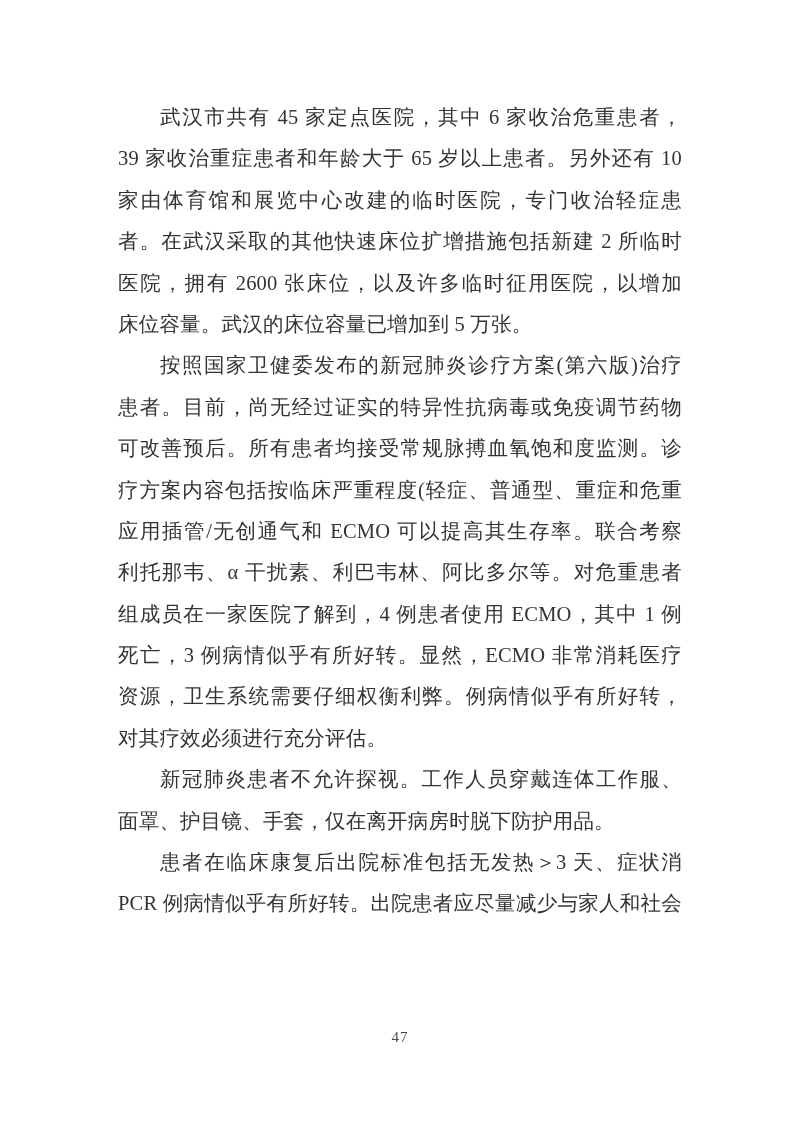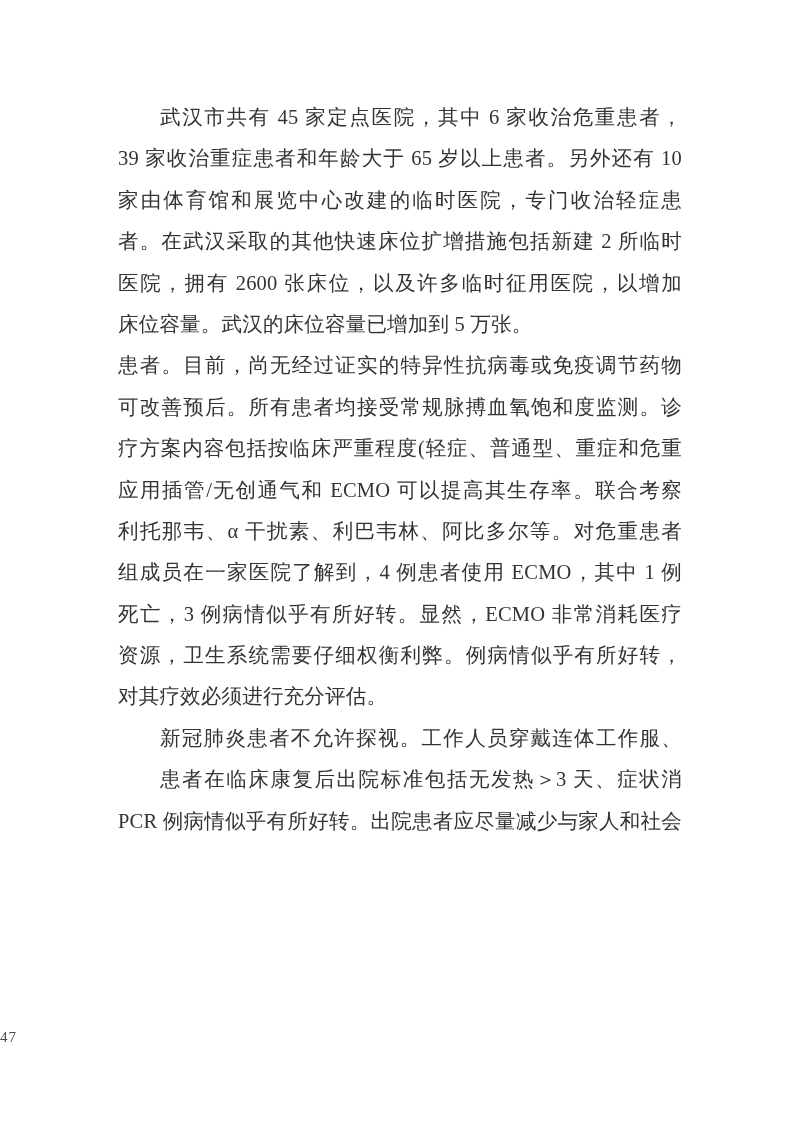--- a/index.html
+++ b/index.html
@@ -38,45 +38,47 @@
   }
   .line.end {
     text-align: center;
     text-align-last: left;
   }
   .page-num {
     position: absolute;
     top: 1026px;
     left: 0;
     width: 100%;
-    text-align: left;
+    text-align: center;
     font-size: 15px;
     line-height: 22px;
     color: #4a4a4a;
     letter-spacing: 1px;
   }
 </style>
 </head>
 <body>
 
 <div class="page">
   <div class="textblock">
     <div class="line indent">武汉市共有 45 家定点医院，其中 6 家收治危重患者，</div>
     <div class="line">39 家收治重症患者和年龄大于 65 岁以上患者。另外还有 10</div>
     <div class="line">家由体育馆和展览中心改建的临时医院，专门收治轻症患</div>
     <div class="line">者。在武汉采取的其他快速床位扩增措施包括新建 2 所临时</div>
     <div class="line">医院，拥有 2600 张床位，以及许多临时征用医院，以增加</div>
     <div class="line end">床位容量。武汉的床位容量已增加到 5 万张。</div>
+    <div class="line indent">按照国家卫健委发布的新冠肺炎诊疗方案(第六版)治疗</div>
     <div class="line">患者。目前，尚无经过证实的特异性抗病毒或免疫调节药物</div>
     <div class="line">可改善预后。所有患者均接受常规脉搏血氧饱和度监测。诊</div>
     <div class="line">疗方案内容包括按临床严重程度(轻症、普通型、重症和危重</div>
     <div class="line">应用插管/无创通气和 ECMO 可以提高其生存率。联合考察</div>
     <div class="line">利托那韦、α 干扰素、利巴韦林、阿比多尔等。对危重患者</div>
     <div class="line">组成员在一家医院了解到，4 例患者使用 ECMO，其中 1 例</div>
     <div class="line">死亡，3 例病情似乎有所好转。显然，ECMO 非常消耗医疗</div>
     <div class="line">资源，卫生系统需要仔细权衡利弊。例病情似乎有所好转，</div>
     <div class="line end">对其疗效必须进行充分评估。</div>
     <div class="line indent">新冠肺炎患者不允许探视。工作人员穿戴连体工作服、</div>
+    <div class="line end">面罩、护目镜、手套，仅在离开病房时脱下防护用品。</div>
     <div class="line indent">患者在临床康复后出院标准包括无发热＞3 天、症状消</div>
     <div class="line">PCR 例病情似乎有所好转。出院患者应尽量减少与家人和社会</div>
   </div>
   <div class="page-num">47</div>
 </div>
 
 </body></html>

